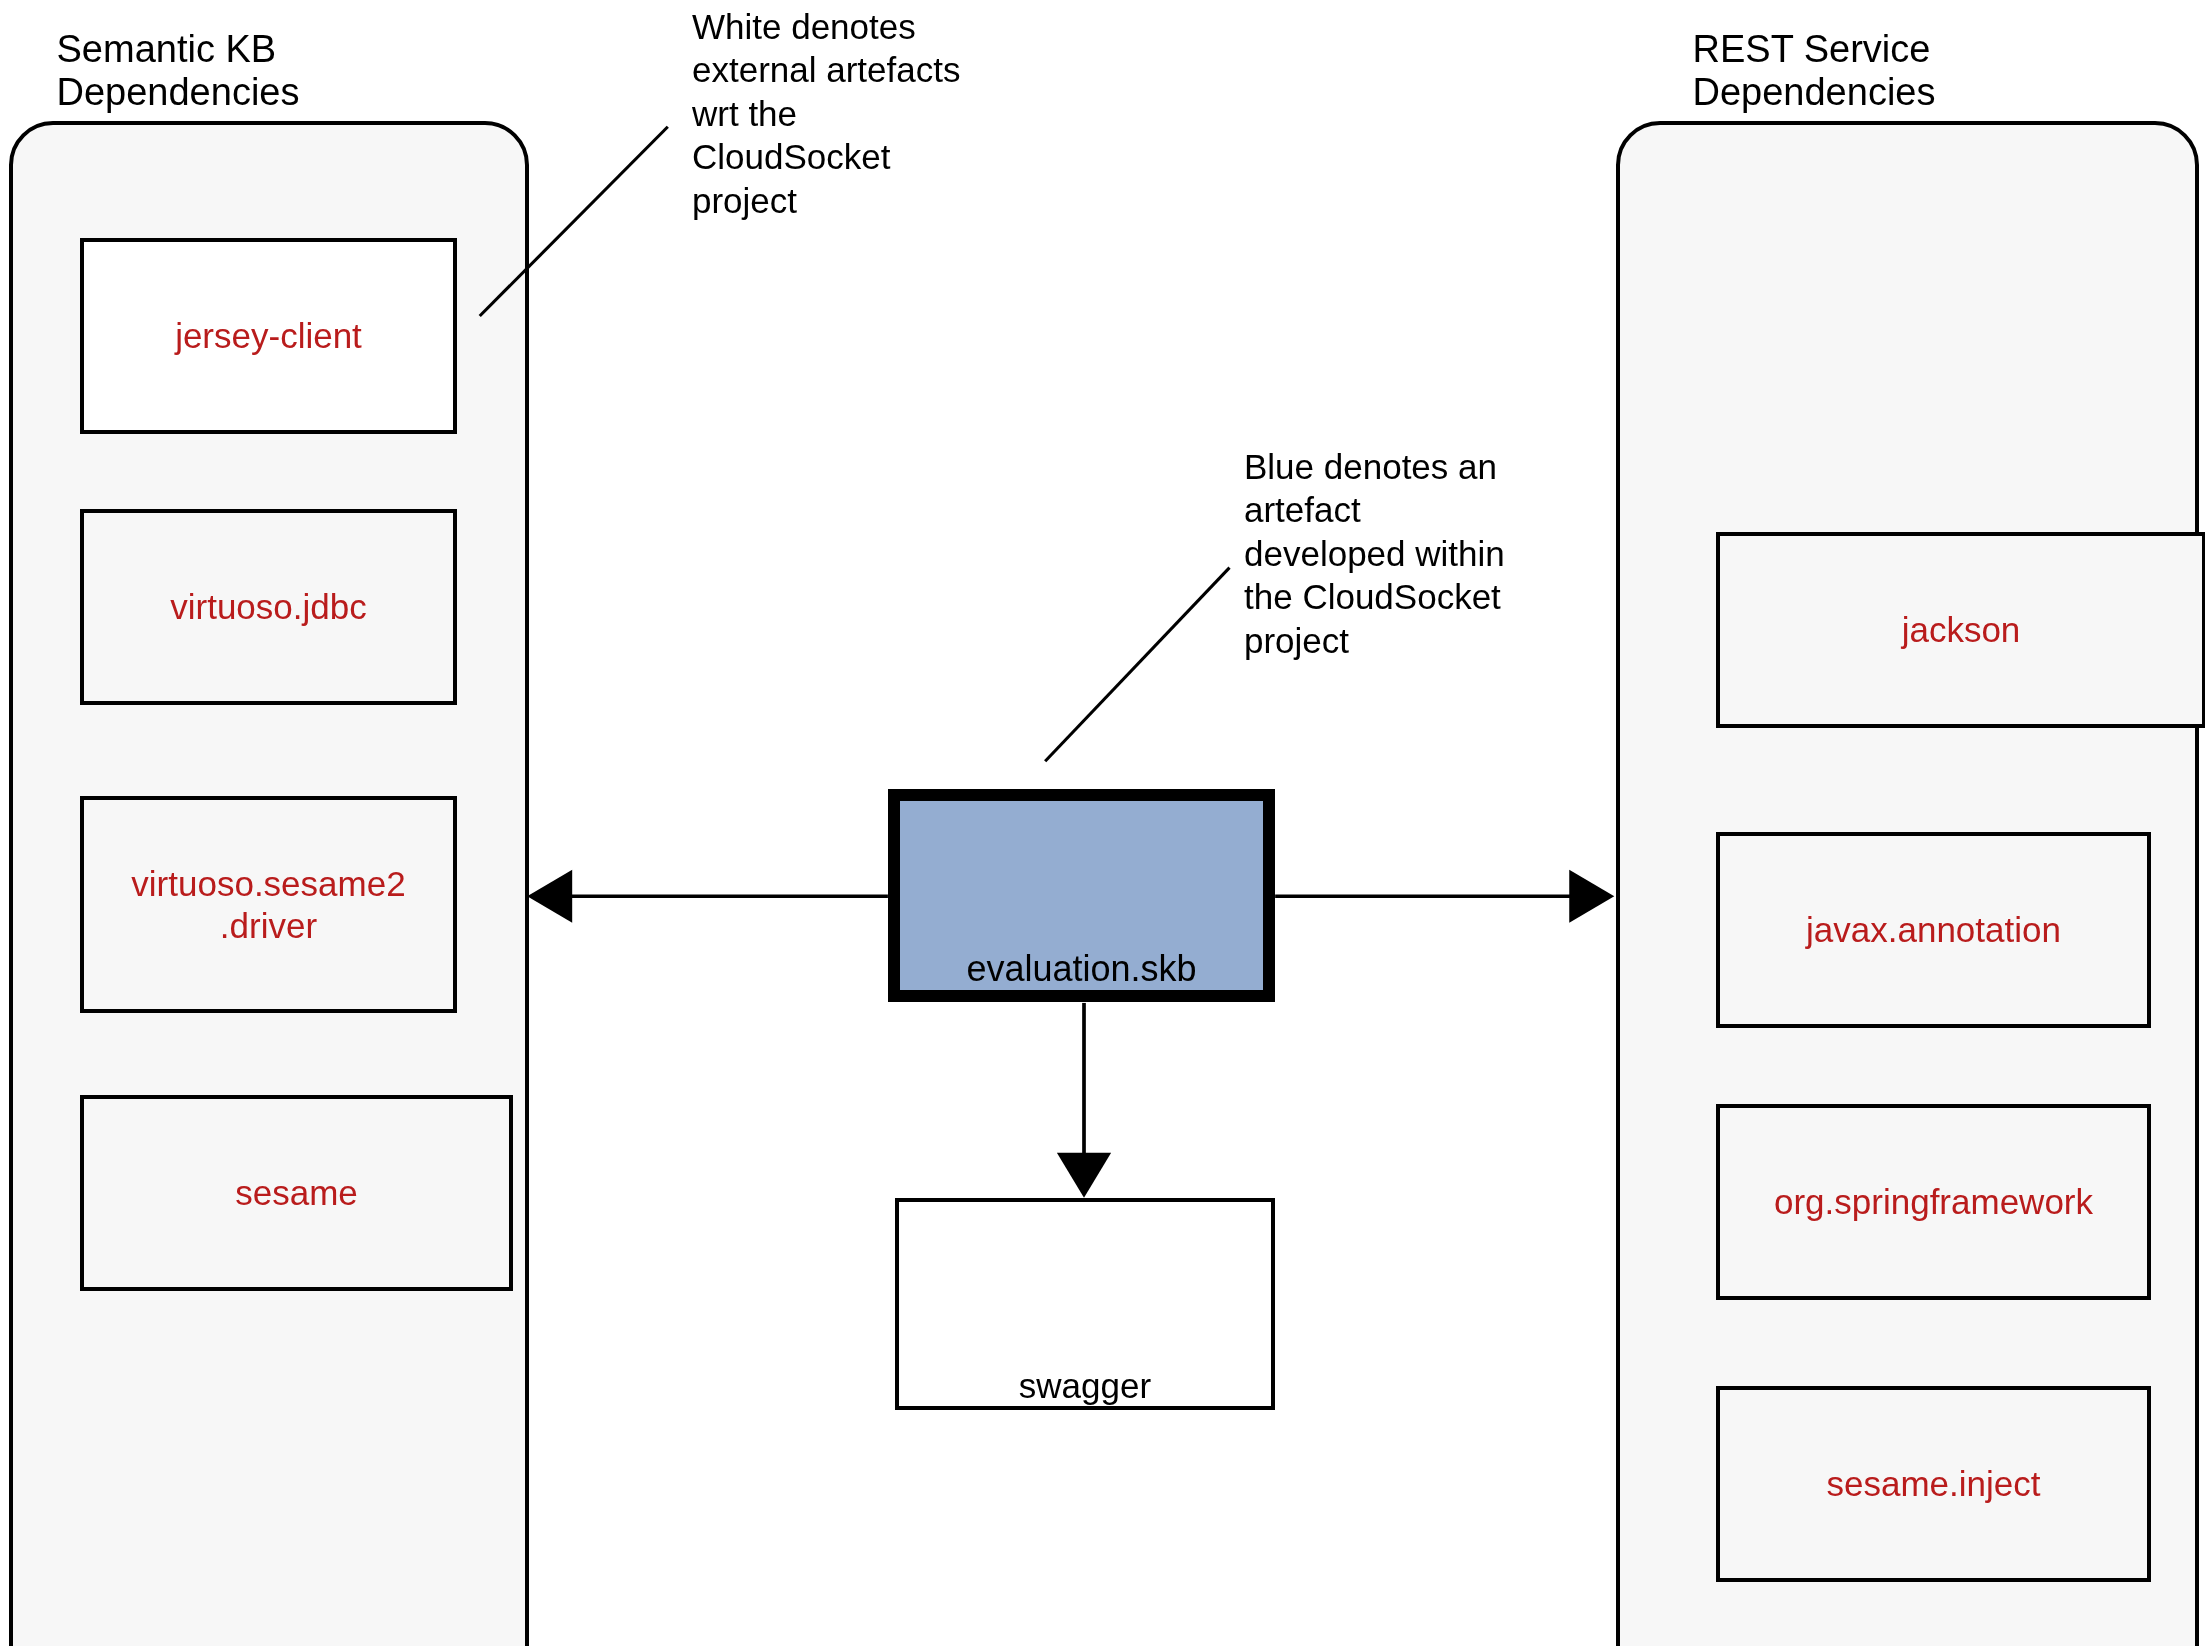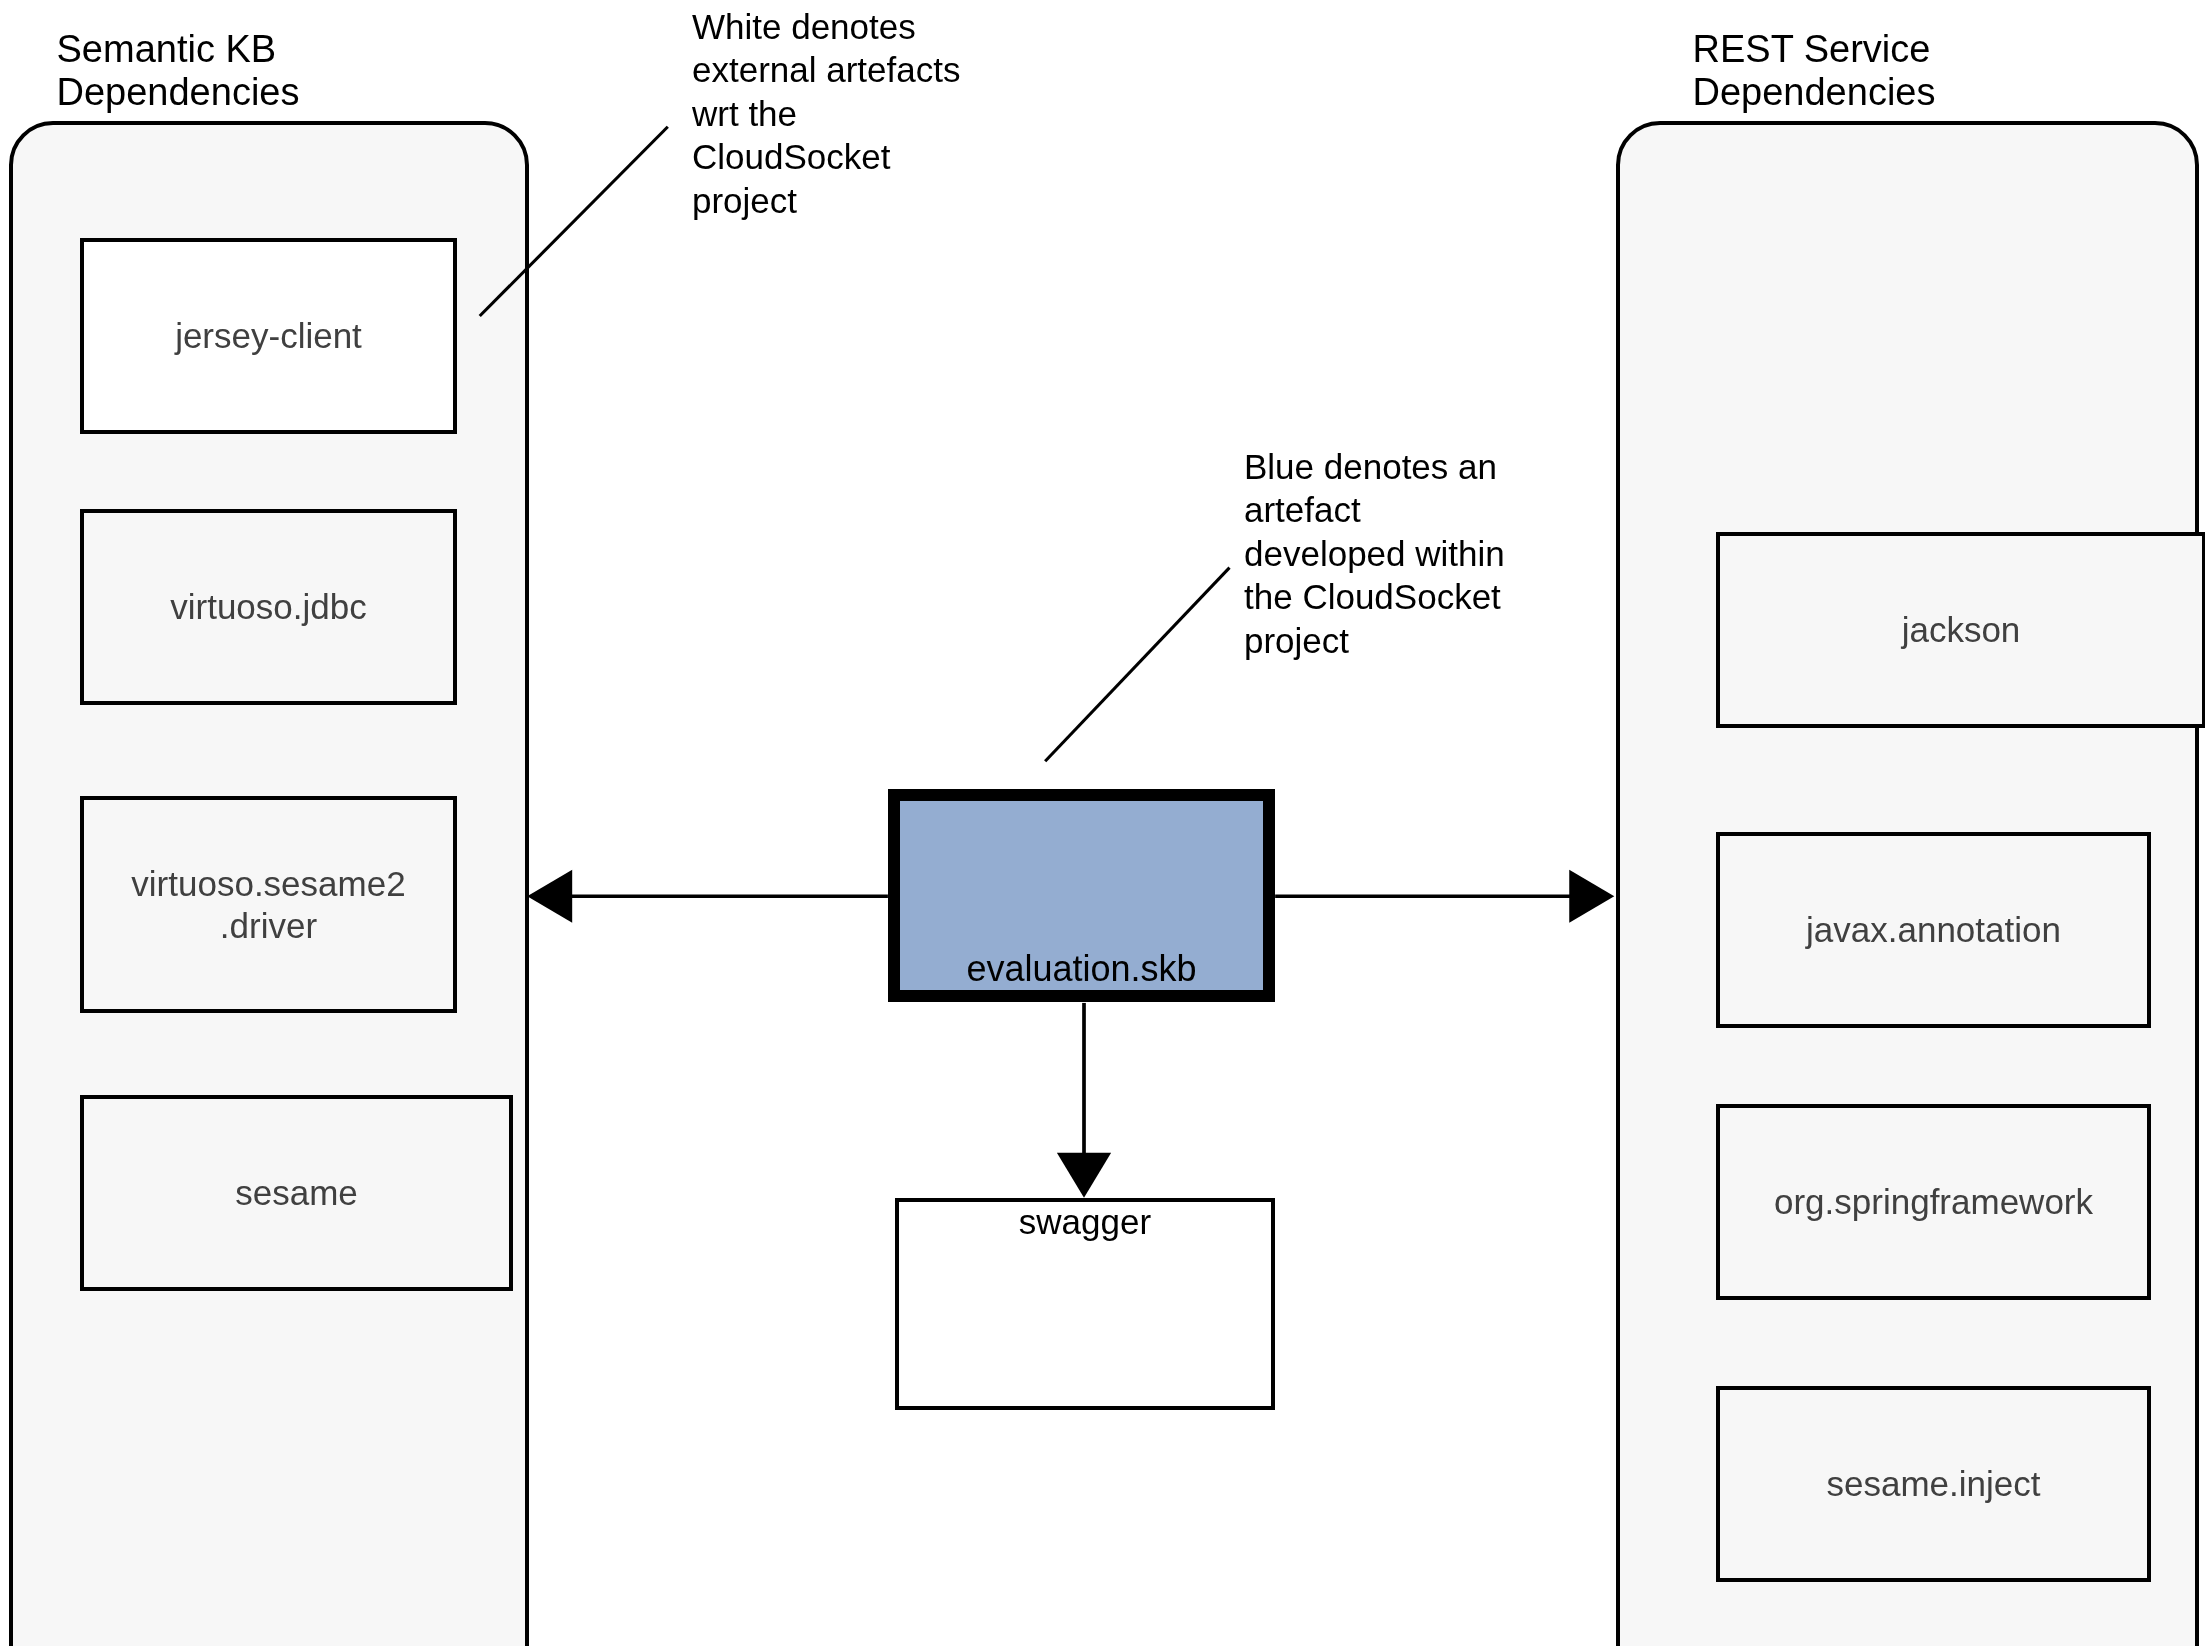--- a/index.html
+++ b/index.html
@@ -46,21 +46,21 @@
     position: absolute;
     box-sizing: border-box;
     border: 4.3px solid #000000;
     background: #f7f7f7;
     display: flex;
     align-items: center;
     justify-content: center;
     text-align: center;
     font-size: 35px;
     line-height: 1.18;
-    color: #404040;
+    color: #b91c1c;
     white-space: pre-line;
     z-index: 20;
   }
   .artefact.white { background: #ffffff; }
 
   
   #box-jersey-client   { left: 80px; top: 238px;  width: 377px; height: 196px; }
   #box-virtuoso-jdbc   { left: 80px; top: 509px;  width: 377px; height: 196px; }
   #box-virtuoso-sesame { left: 80px; top: 796px; width: 377px; height: 217px; }
   #box-sesame          { left: 80px; top: 1095px; width: 433px; height: 196px; }
@@ -95,21 +95,21 @@
   #box-swagger {
     position: absolute;
     left: 895px;
     top: 1198px;
     width: 380px;
     height: 212px;
     box-sizing: border-box;
     border: 4.3px solid #000000;
     background: #ffffff;
     display: flex;
-    align-items: flex-start;
+    align-items: flex-end;
     justify-content: center;
     font-size: 35px;
     color: #000000;
     z-index: 20;
   }
 
   
   .note {
     position: absolute;
     font-size: 35px;

